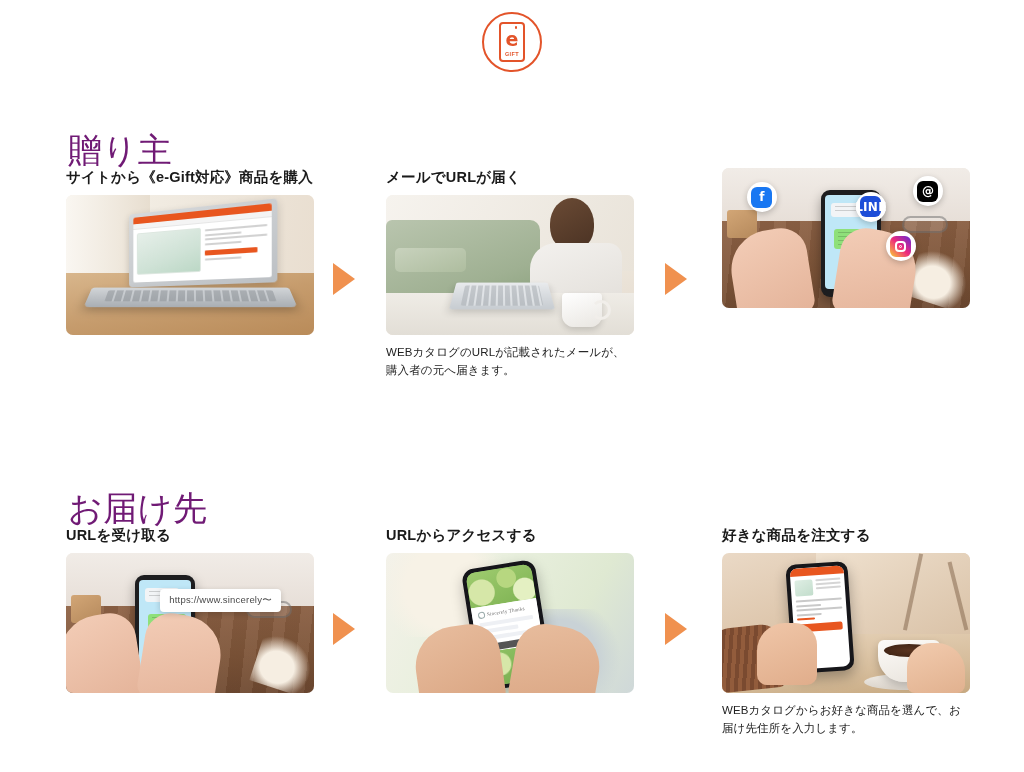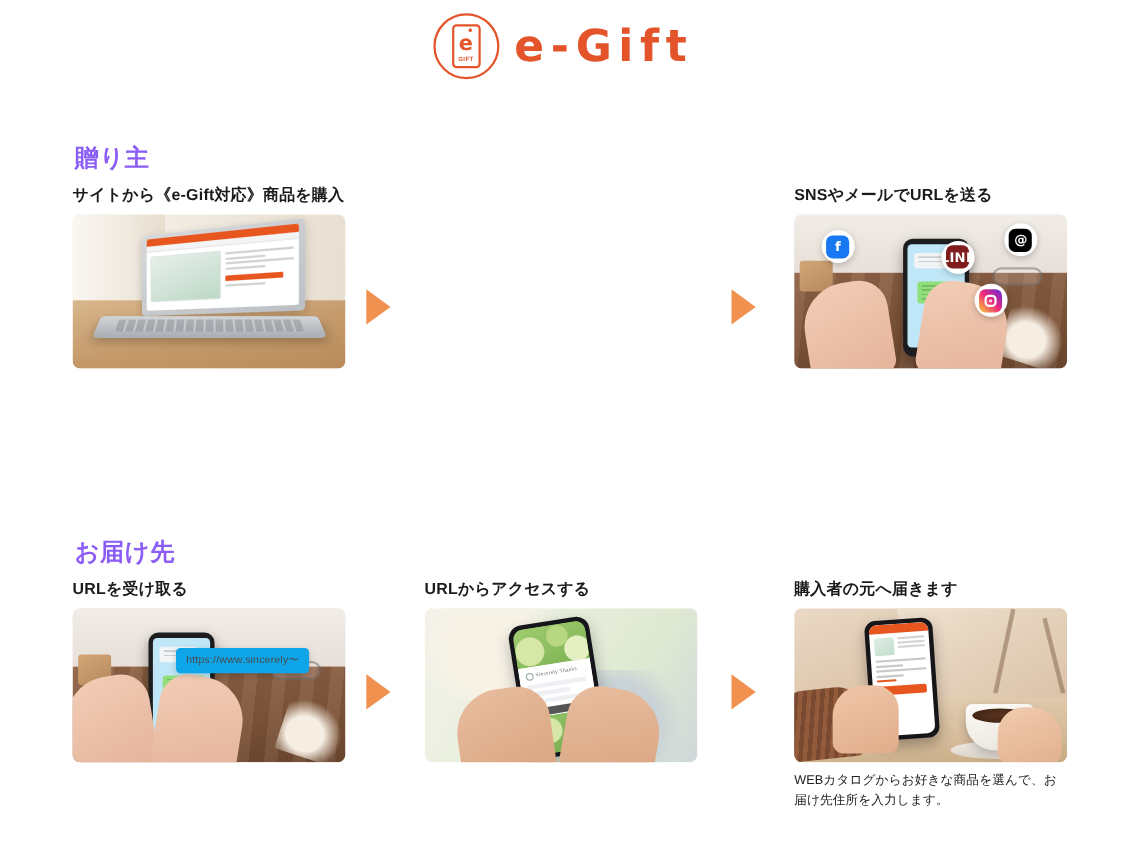--- a/index.html
+++ b/index.html
@@ -47,21 +47,21 @@
     font-family: "DejaVu Sans", sans-serif;
   }
 
   
   .section { position: absolute; left: 0; width: 1024px; }
   .section-1 { top: 132px; }
   .section-2 { top: 490px; }
 
   .section-title {
     position: absolute; left: 68px; top: 0;
-    font-size: 22px; font-weight: 700; color: #8b5cf6;
+    font-size: 34px; font-weight: 400; color: #701a75;
     letter-spacing: .5px; line-height: 1.1;
   }
 
   .steps { position: absolute; top: 36px; left: 0; width: 912px; height: 300px; }
 
   .step { position: absolute; width: 248px; }
   .step-1 { left: 66px; }
   .step-2 { left: 386px; }
   .step-3 { left: 722px; }
 
@@ -242,35 +242,35 @@
   }
   .sns-badge {
     position:absolute; width:30px; height:30px; border-radius:50%;
     display:flex; align-items:center; justify-content:center;
     background:#fff; box-shadow:0 2px 6px rgba(0,0,0,.22);
   }
   .sns-badge .ico { width:21px; height:21px; border-radius:6px;
     display:flex; align-items:center; justify-content:center;
     font-size:12px; font-weight:700; color:#fff; font-family:"DejaVu Sans",sans-serif; }
   .ico-fb { background:#1877f2; border-radius:50%; font-size:16px; }
-  .ico-line { background:#7f1d1d; border-radius:7px; font-size:7px; letter-spacing:.3px; }
+  .ico-line { background:#1d4ed8; border-radius:7px; font-size:7px; letter-spacing:.3px; }
   .ico-th { background:#000; border-radius:50%; font-size:13px; }
   .ico-ig { background:linear-gradient(45deg,#f9ce34,#ee2a7b 50%,#6228d7); border-radius:6px; }
   .ico-ig .ring { width:11px; height:11px; border:2px solid #fff; border-radius:4px; position:relative; }
   .ico-ig .ring::after { content:""; position:absolute; inset:2px; border:1.6px solid #fff; border-radius:50%; }
 
   .b-fb { left:10%;  top:10%; }
   .b-line { left:54%; top:17%; }
   .b-th { left:77%;  top:6%; }
   .b-ig { left:66%;  top:45%; }
 
   
   .url-pill {
     position:absolute; left:38%; top:26%;
-    background:#0ea5e9; color:#4a4a4a; font-size:9.5px;
+    background:#ffffff; color:#4a4a4a; font-size:9.5px;
     padding:5px 9px; border-radius:4px; white-space:nowrap;
     box-shadow:0 2px 6px rgba(0,0,0,.18);
     font-family:"Liberation Sans", sans-serif; letter-spacing:.2px;
   }
 
   
   .sc-green { width:100%; height:100%;
     background:linear-gradient(120deg,#f4f2ea 0%,#e8efdd 40%,#dfe9d2 70%,#cfd8d9 100%); }
   .sc-green .blur1 { position:absolute; left:-6%; top:-10%; width:60%; height:70%;
     background:radial-gradient(circle,#f7f2e6 0 45%, rgba(247,242,230,0) 72%); }
@@ -383,21 +383,20 @@
 <div class="page">
 
   <div class="logo-bar">
     <div class="logo-mark">
       <div class="phone-shape">
         <span class="phone-dot"></span>
         <span class="phone-e">e</span>
         <span class="phone-gift">GIFT</span>
       </div>
     </div>
-    <div class="logo-text">e-Gift</div>
   </div>
 
   <div class="section section-1">
     <div class="section-title">贈り主</div>
 
     <div class="steps">
 
       <div class="step step-1">
         <div class="step-title">サイトから《e-Gift対応》商品を購入</div>
         <div class="step-photo">
@@ -422,23 +421,41 @@
                 </div>
               </div>
             </div>
             <div class="base">
                 <div class="keys"></div>
               </div>
           </div>
         </div>
       </div>
 
+      <div class="step step-2">
+        <div class="step-title">メールでURLが届く</div>
+        <div class="step-photo">
+          <div class="sc-sofa">
+            <div class="wall"></div>
+            <div class="couch">
+                <div class="cushion"></div>
+              </div>
+            <div class="person-head"></div>
+            <div class="person-body"></div>
+            <div class="table"></div>
+            <div class="lap2">
+                <div class="k"></div>
+              </div>
+            <div class="mug"></div>
+          </div>
+        </div>
+        <div class="step-caption">WEBカタログのURLが記載されたメールが、購入者の元へ届きます。</div>
+      </div>
 
       <div class="step step-3">
-        <div class="step-title">SNSやメールでURLを送る</div>
         <div class="step-photo">
           <div class="sc-sns">
             <div class="wallp"></div>
             <div class="wood">
                 <div class="woodgrain"></div>
               </div>
             <div class="block"></div>
             <div class="glasses"></div>
             <div class="pampas"></div>
             <div class="phone">
@@ -525,21 +542,21 @@
                 <div class="leafy2"></div>
               </div>
             </div>
             <div class="hand-b"></div>
             <div class="hand-c"></div>
           </div>
         </div>
       </div>
 
       <div class="step step-3">
-        <div class="step-title">購入者の元へ届きます</div>
+        <div class="step-title">好きな商品を注文する</div>
         <div class="step-photo">
           <div class="sc-cafe">
             <div class="bgwin"></div>
             <div class="frame1"></div>
               <div class="frame2"></div>
             <div class="tabletop"></div>
             <div class="phone3">
               <div class="disp3">
                 <div class="p3bar"></div>
                 <div class="p3row">

